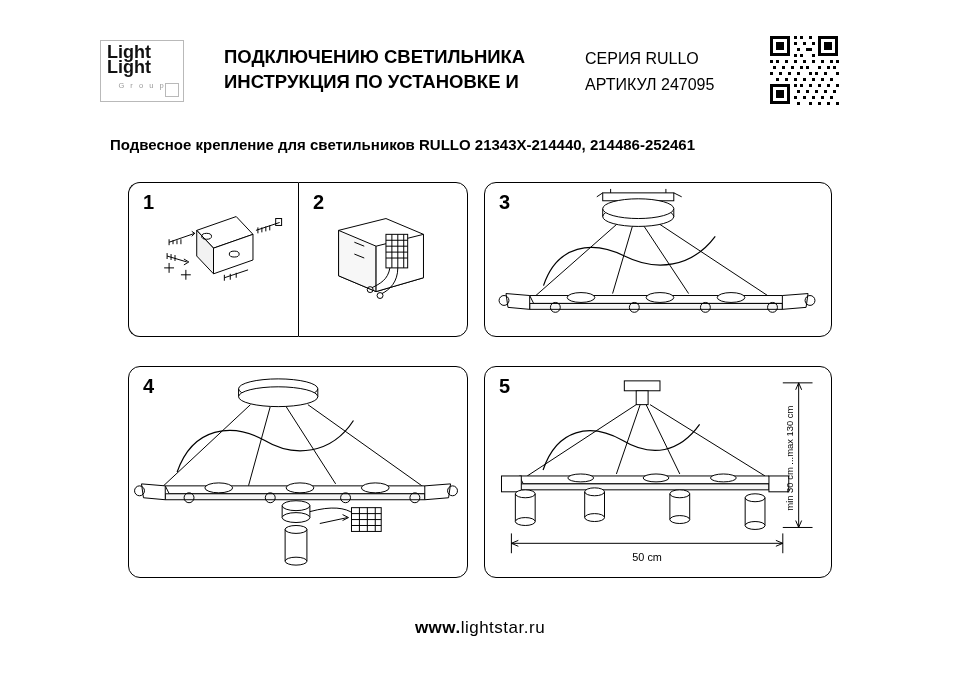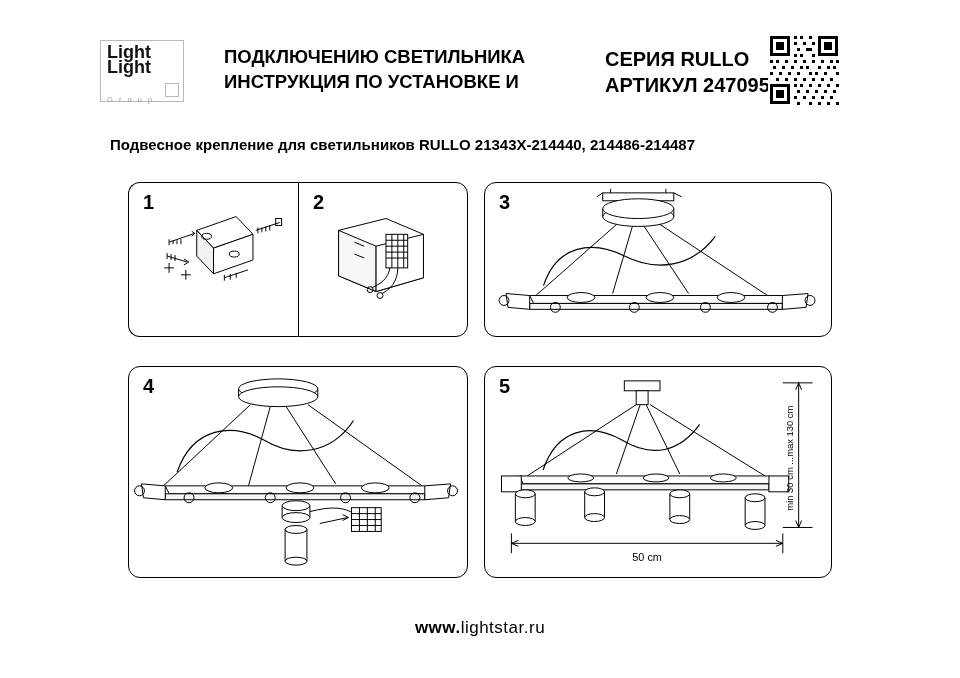--- a/index.html
+++ b/index.html
@@ -44,21 +44,22 @@
     font-weight: bold;
     font-size: 18px;
     line-height: 15px;
     letter-spacing: 0px;
     color: #111;
   }
   .logo-group {
     font-size: 7.5px;
     letter-spacing: 2px;
     color: #9a9a9a;
-    margin-top: 20px;
+    margin-top: 6px;
+    text-align: center;
   }
   .logo-sq {
     position: absolute;
     right: 4px;
     bottom: 4px;
     width: 12px;
     height: 12px;
     border: 1.5px solid #b9b9b9;
   }
   .title-block {
@@ -73,25 +74,24 @@
     line-height: 25px;
     color: #000;
   }
   .series-block {
     position: absolute;
     left: 485px;
     top: 12px;
     width: 220px;
   }
   .series-block .s {
-    font-weight: bold;
-    font-size: 20px;
+    font-weight: normal;
+    font-size: 16px;
     line-height: 26px;
     color: #000;
-    margin-left: 20px;
   }
   .qr {
     position: absolute;
     left: 668px;
     top: 0px;
     width: 72px;
     height: 72px;
   }
 
   
@@ -248,21 +248,21 @@
           <rect x="29" y="68" width="3" height="3"></rect>
             <rect x="41" y="68" width="3" height="3"></rect>
             <rect x="50" y="68" width="3" height="3"></rect>
           <rect x="59" y="68" width="3" height="3"></rect>
             <rect x="68" y="68" width="3" height="3"></rect>
         </g>
       </svg>
     </div>
   </div>
 
-  <div class="subtitle">Подвесное крепление для светильников RULLO 21343X-214440, 214486-214487</div>
+  <div class="subtitle">Подвесное крепление для светильников RULLO 21343X-214440, 214486-252461</div>
 
   <div class="panel" id="panel1">
     <div class="panel-num">1</div>
     <svg class="fig" viewBox="0 0 170 155">
       <g stroke="#000" stroke-width="1" fill="none">
 
         <polygon points="68,48 108,34 125,52 85,66" fill="#ffffff"></polygon>
         <polygon points="68,48 85,66 85,92 68,74" fill="#f2f2f2"></polygon>
         <polygon points="85,66 125,52 125,78 85,92" fill="#ffffff"></polygon>
 

